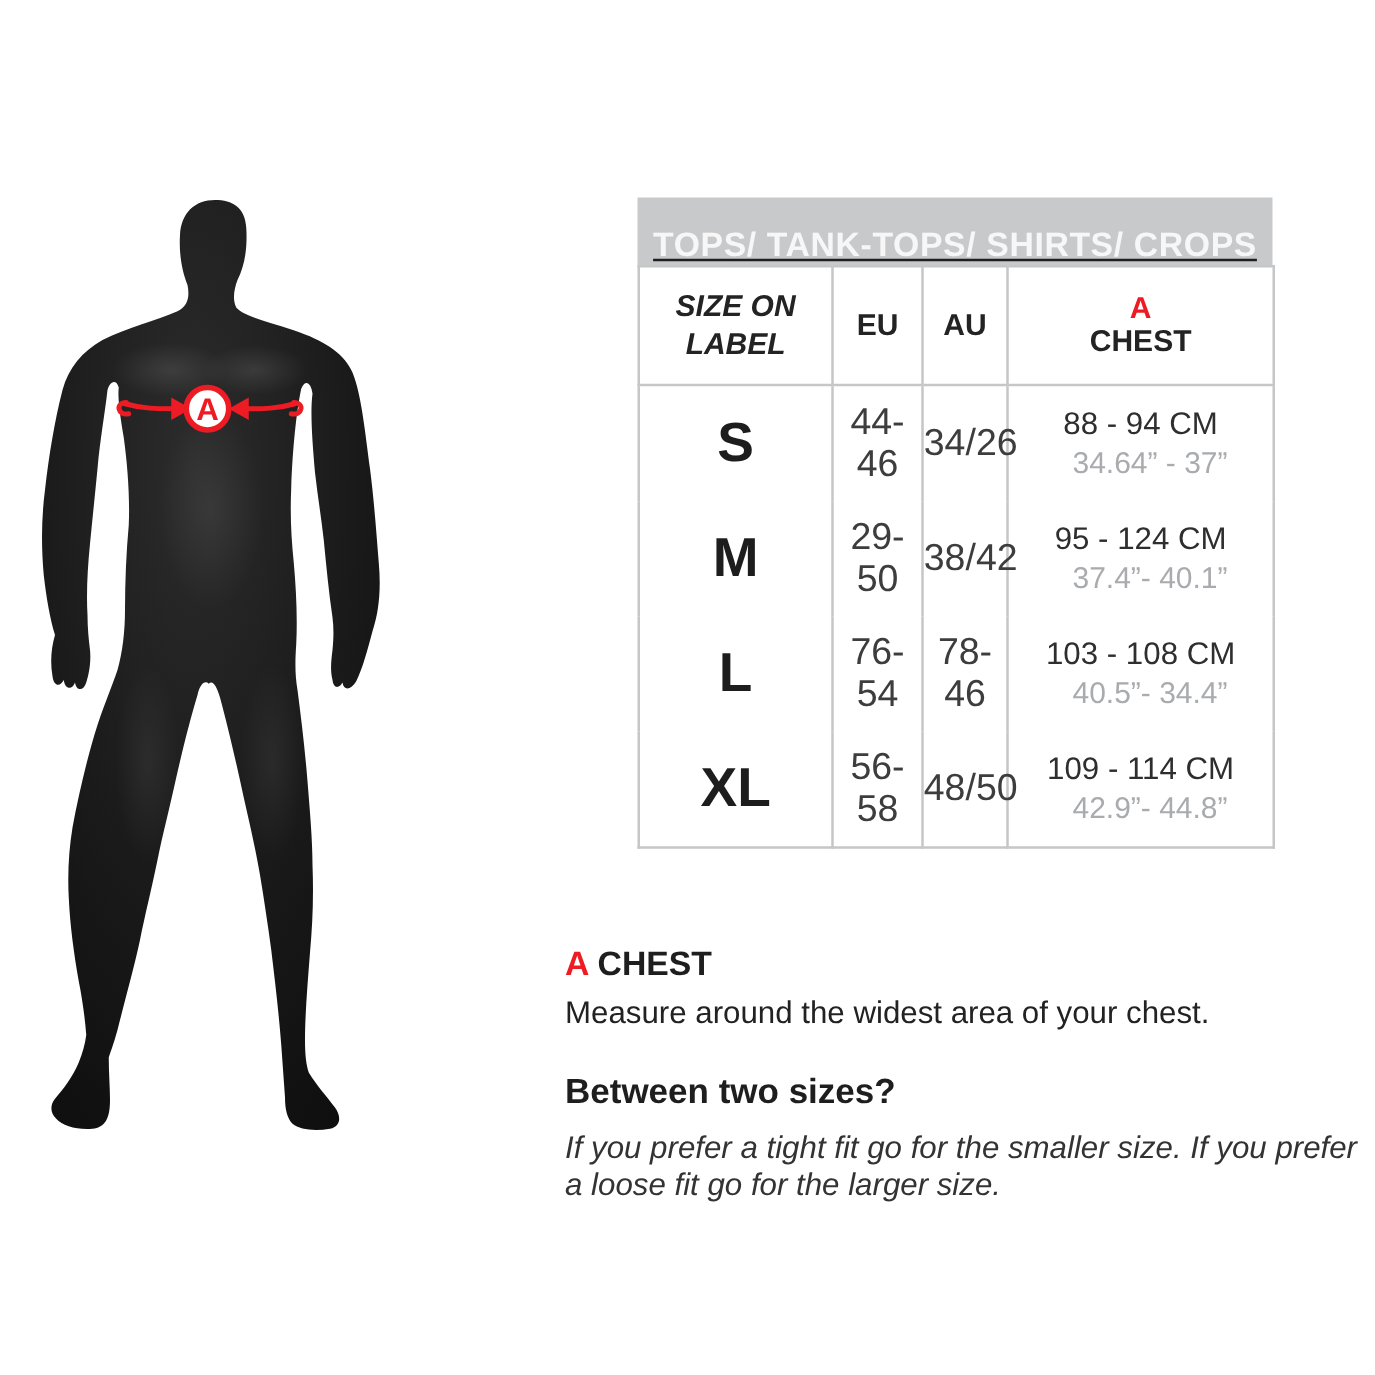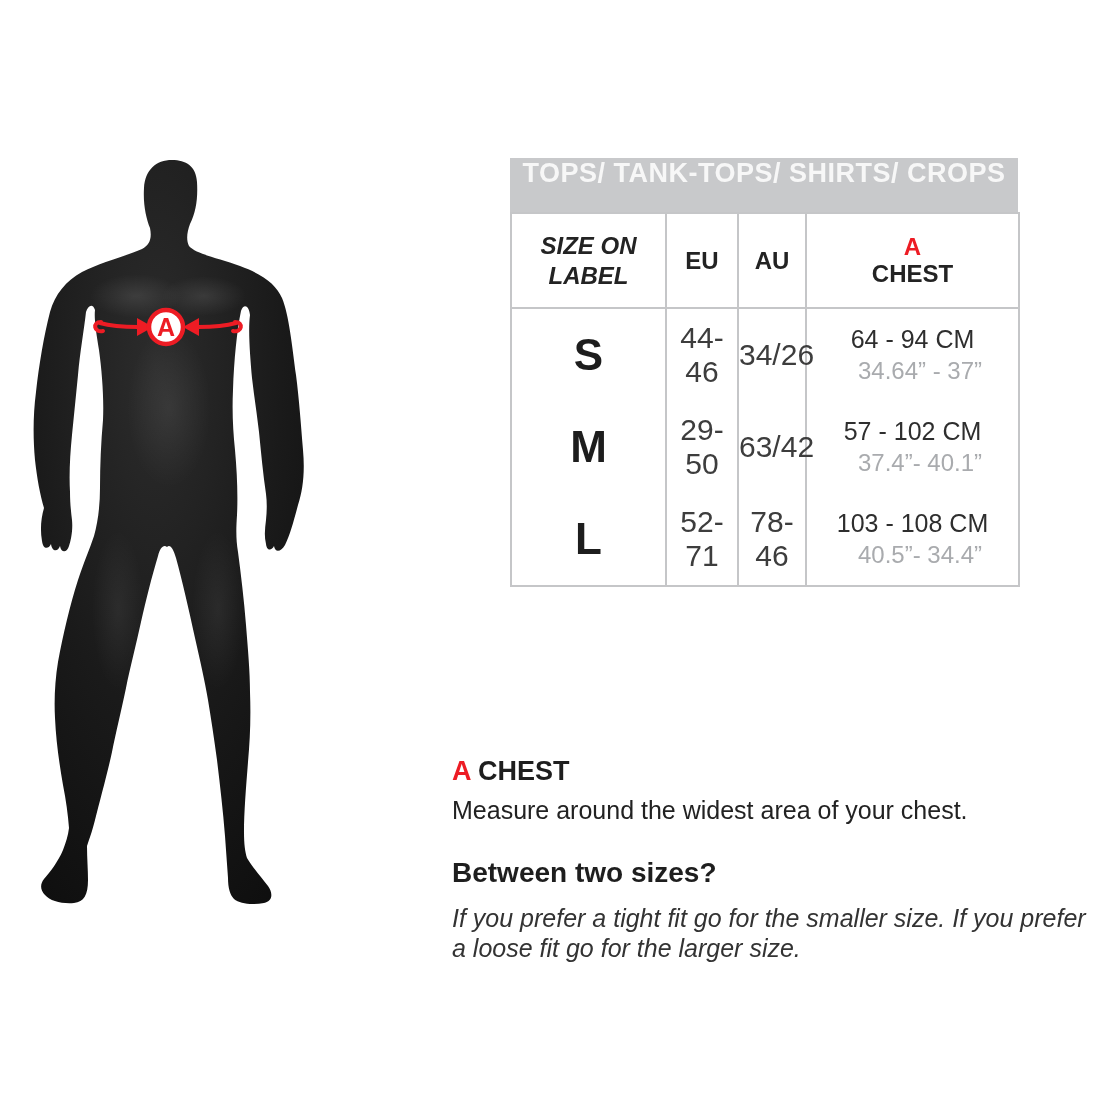--- a/index.html
+++ b/index.html
@@ -5,21 +5,21 @@
   html,body{margin:0;padding:0;}
   body{
     width:1100px;height:1100px;position:relative;background:#ffffff;
     font-family:"Liberation Sans", sans-serif;color:#1f1f1f;overflow:hidden;
   }
   
   .figure-wrap{position:absolute;left:0;top:0;width:380px;height:920px;}
   
   .chart{position:absolute;left:510px;top:158px;width:508px;}
   .chart-title-bar{
-    height:54px;background:#c8c9cb;display:flex;align-items:flex-start;justify-content:center;
+    height:54px;background:#c8c9cb;display:flex;align-items:flex-end;justify-content:center;text-decoration:underline;
   }
   .chart-title-bar span{
     color:#f7f7f7;font-weight:bold;font-size:27px;letter-spacing:.5px;white-space:nowrap;
   }
   table.size-table{border-collapse:collapse;table-layout:fixed;width:508px;background:#fff;}
   .size-table th,.size-table td{padding:0;text-align:center;vertical-align:middle;}
   .size-table thead th{
     border:2px solid #c5c6c8;height:93px;font-size:24px;font-weight:bold;color:#232323;line-height:30px;
   }
   .size-table tbody td{
@@ -181,40 +181,49 @@
           <span class="chest-head-label">CHEST</span>
         </th>
       </tr>
     </thead>
     <tbody>
       <tr>
         <td class="size-letter">S</td>
         <td class="num-cell">44-46</td>
         <td class="num-cell">34/26</td>
         <td>
-          <div class="chest-cm">64 - 94 CM</div>
+          <div class="chest-cm">88 - 94 CM</div>
           <div class="chest-in">34.64” - 37”</div>
         </td>
       </tr>
       <tr>
         <td class="size-letter">M</td>
         <td class="num-cell">29-50</td>
-        <td class="num-cell">63/42</td>
-        <td>
-          <div class="chest-cm">57 - 102 CM</div>
+        <td class="num-cell">38/42</td>
+        <td>
+          <div class="chest-cm">95 - 124 CM</div>
           <div class="chest-in">37.4”- 40.1”</div>
         </td>
       </tr>
       <tr>
         <td class="size-letter">L</td>
-        <td class="num-cell">52-71</td>
+        <td class="num-cell">76-54</td>
         <td class="num-cell">78-46</td>
         <td>
           <div class="chest-cm">103 - 108 CM</div>
           <div class="chest-in">40.5”- 34.4”</div>
+        </td>
+      </tr>
+      <tr>
+        <td class="size-letter">XL</td>
+        <td class="num-cell">56-58</td>
+        <td class="num-cell">48/50</td>
+        <td>
+          <div class="chest-cm">109 - 114 CM</div>
+          <div class="chest-in">42.9”- 44.8”</div>
         </td>
       </tr>
     </tbody>
   </table>
 </div>
 
 <div class="notes">
   <div class="note-h1">
     <span class="red">A</span>
     <span>CHEST</span>

